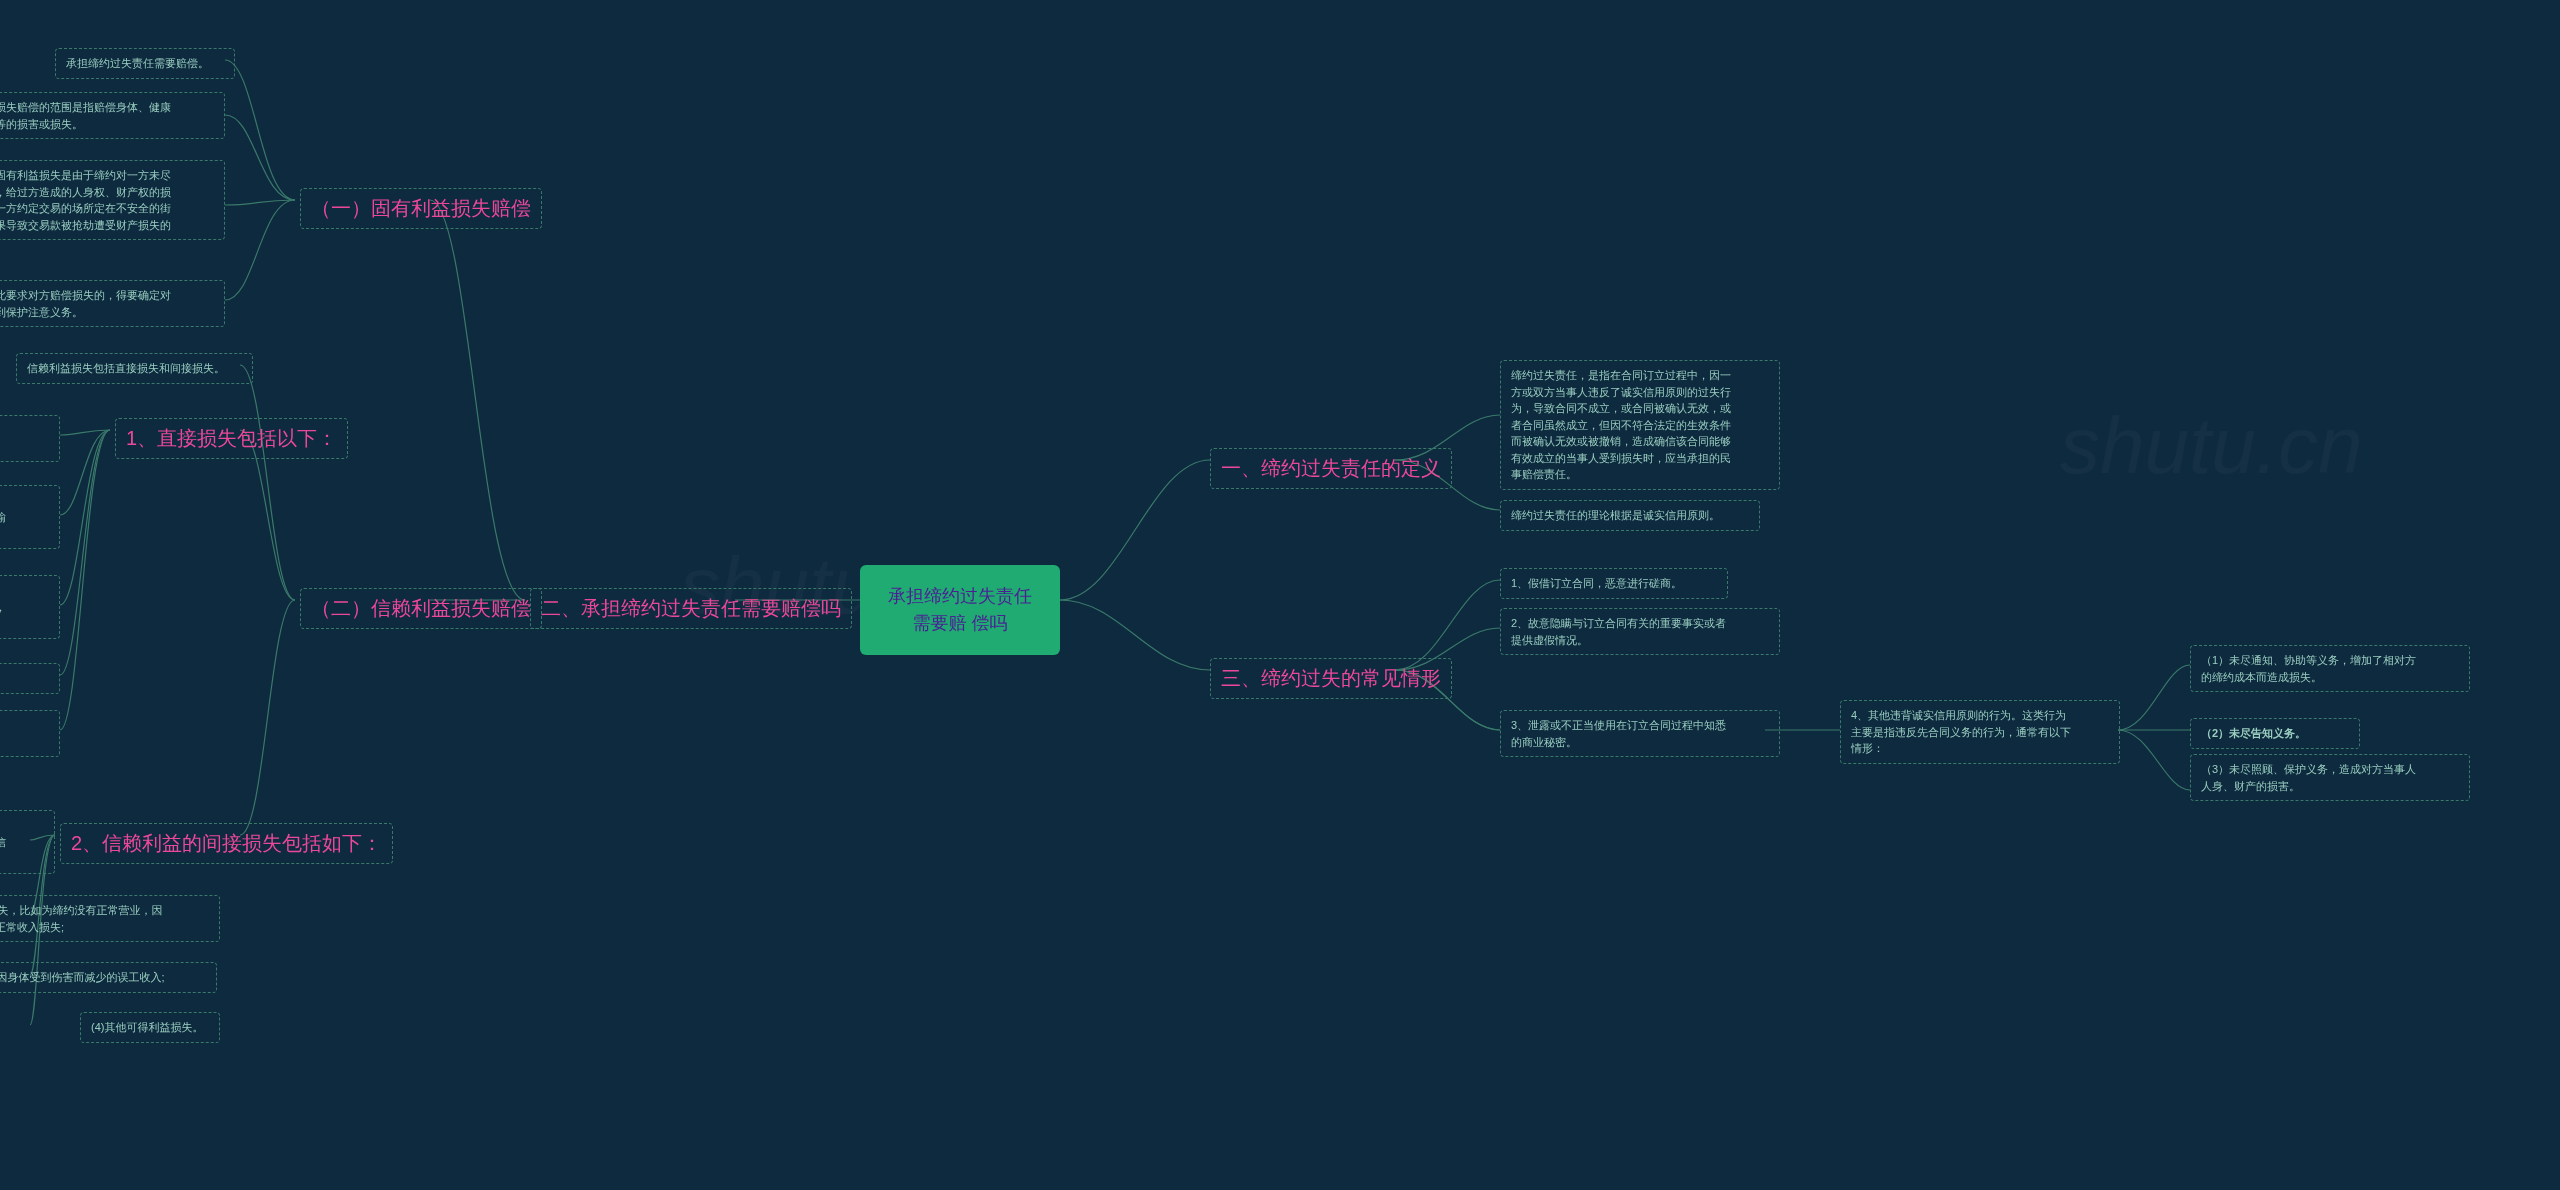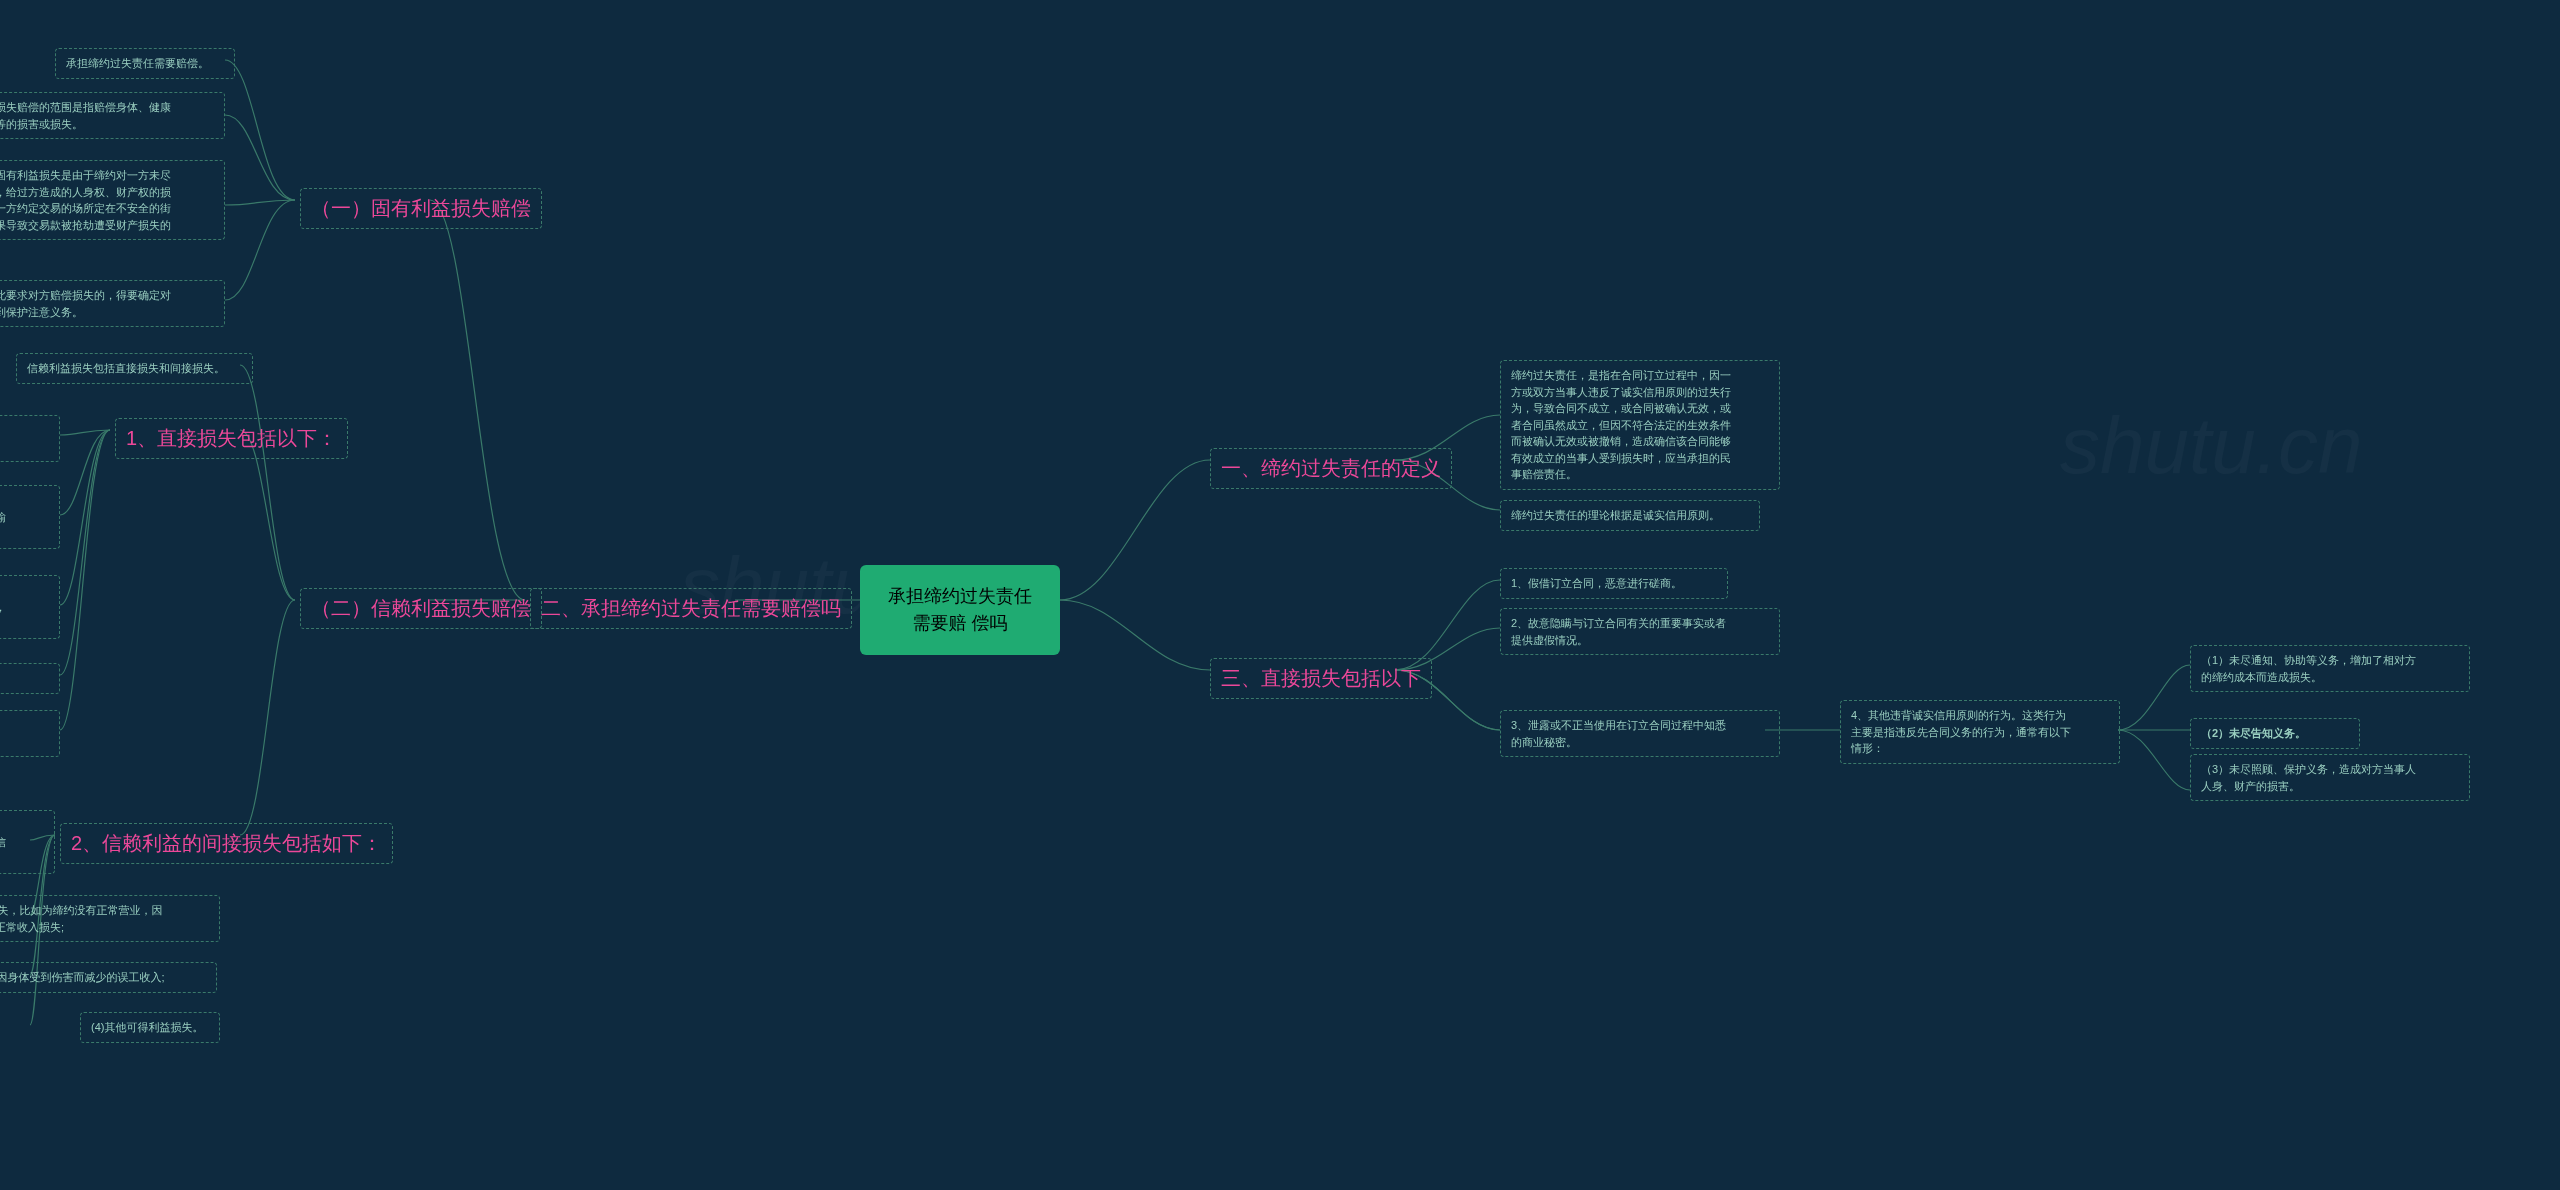--- a/index.html
+++ b/index.html
@@ -28,21 +28,21 @@
     color: #9acfc0;
     font-size: 11px;
     line-height: 1.5;
     padding: 6px 10px;
     border-radius: 4px;
     white-space: pre-wrap;
   }
   .center-node {
     position: absolute;
     background: #1fab72;
-    color: #000000;
+    color: #4c1d95;
     font-size: 18px;
     font-weight: 500;
     padding: 18px 28px;
     border-radius: 6px;
     text-align: center;
     line-height: 1.5;
     border: none;
   }
   .branch-node {
     position: absolute;
@@ -122,21 +122,21 @@
 
 <div class="node" style="left:1500px; top:360px; width:280px;">缔约过失责任，是指在合同订立过程中，因一
 方或双方当事人违反了诚实信用原则的过失行
 为，导致合同不成立，或合同被确认无效，或
 者合同虽然成立，但因不符合法定的生效条件
 而被确认无效或被撤销，造成确信该合同能够
 有效成立的当事人受到损失时，应当承担的民
 事赔偿责任。</div>
 <div class="node" style="left:1500px; top:500px; width:260px;">缔约过失责任的理论根据是诚实信用原则。</div>
 
-<div class="branch-node" style="left:1210px; top:658px;">三、直接损失包括以下</div>
+<div class="branch-node" style="left:1210px; top:658px;">三、缔约过失的常见情形</div>
 
 <div class="node" style="left:1500px; top:568px; width:228px;">1、假借订立合同，恶意进行磋商。</div>
 <div class="node" style="left:1500px; top:608px; width:280px;">2、故意隐瞒与订立合同有关的重要事实或者
 提供虚假情况。</div>
 <div class="node" style="left:1500px; top:710px; width:280px;">3、泄露或不正当使用在订立合同过程中知悉
 的商业秘密。</div>
 <div class="node" style="left:1840px; top:700px; width:280px;">4、其他违背诚实信用原则的行为。这类行为
 主要是指违反先合同义务的行为，通常有以下
 情形：</div>
 

